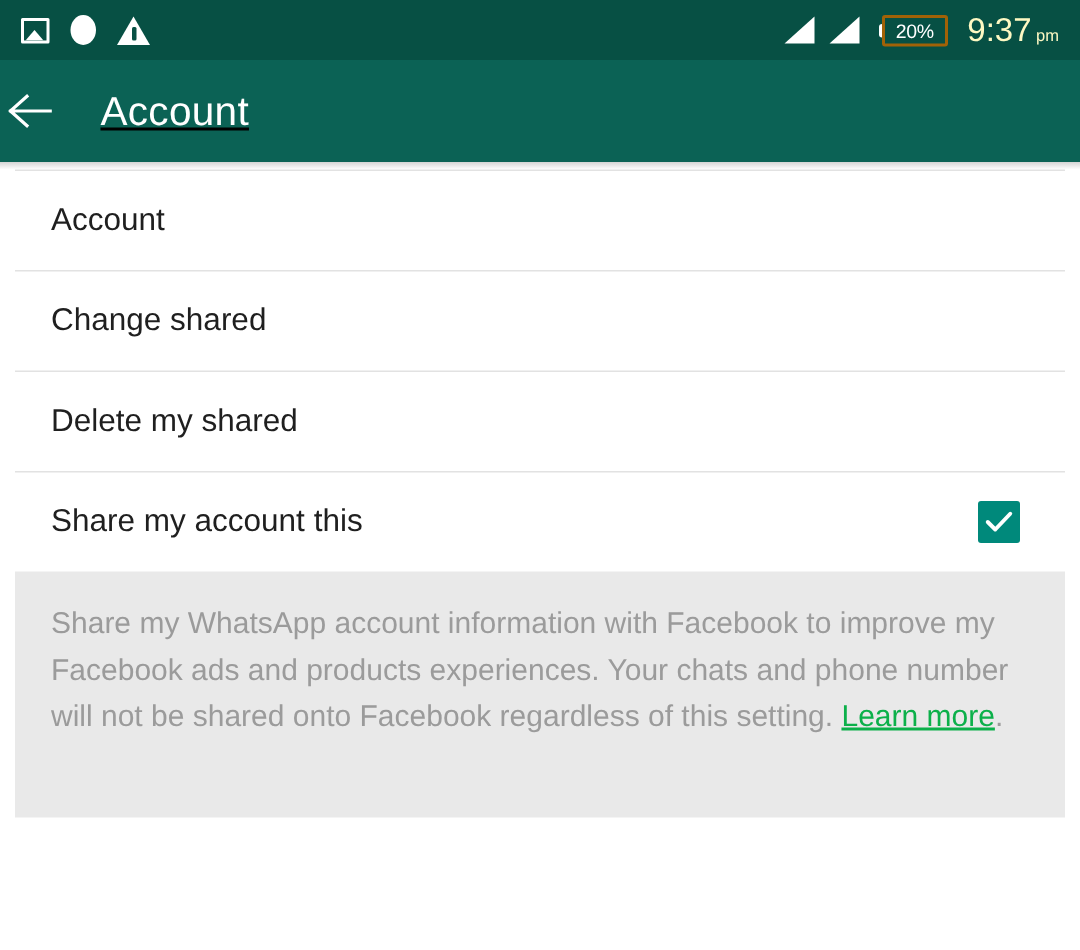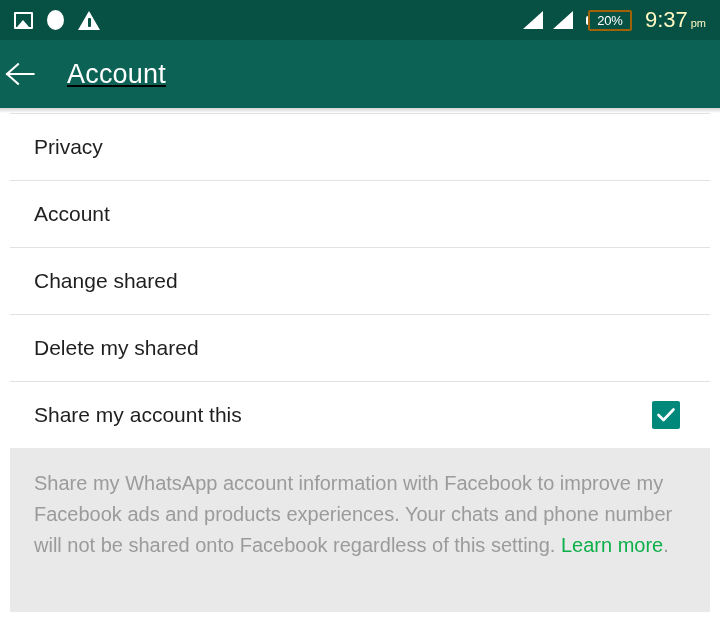--- a/index.html
+++ b/index.html
@@ -204,20 +204,21 @@
     box-sizing: border-box;
     min-height: 164px;
   }
   .footer-text {
     color: #9b9b9b;
     font-size: 20px;
     line-height: 31px;
   }
   .learn-more {
     color: #0cb04a;
+    text-decoration: underline;
     cursor: pointer;
   }
 </style>
 </head>
 <body>
 
 <div class="status-bar">
   <div class="status-left">
     <div class="icon-photo"></div>
     <div class="icon-circle"></div>
@@ -244,24 +245,20 @@
     <svg width="30" height="24" viewBox="0 0 30 24">
       <path d="M2 12 L13 2.2 M2 12 L13 21.8 M2 12 L28.5 12" stroke="#ffffff" stroke-width="2.1" fill="none" stroke-linecap="square"></path>
     </svg>
   </div>
   <div class="page-title">Account</div>
 </div>
 <div class="toolbar-shadow"></div>
 
 <div class="settings-list">
 
-  <div class="list-row">
-    <div class="divider-line"></div>
-    <span class="list-label">Privacy</span>
-  </div>
 
   <div class="list-row">
     <div class="divider-line"></div>
     <span class="list-label">Account</span>
   </div>
 
   <div class="list-row">
     <div class="divider-line"></div>
     <span class="list-label">Change shared</span>
   </div>

